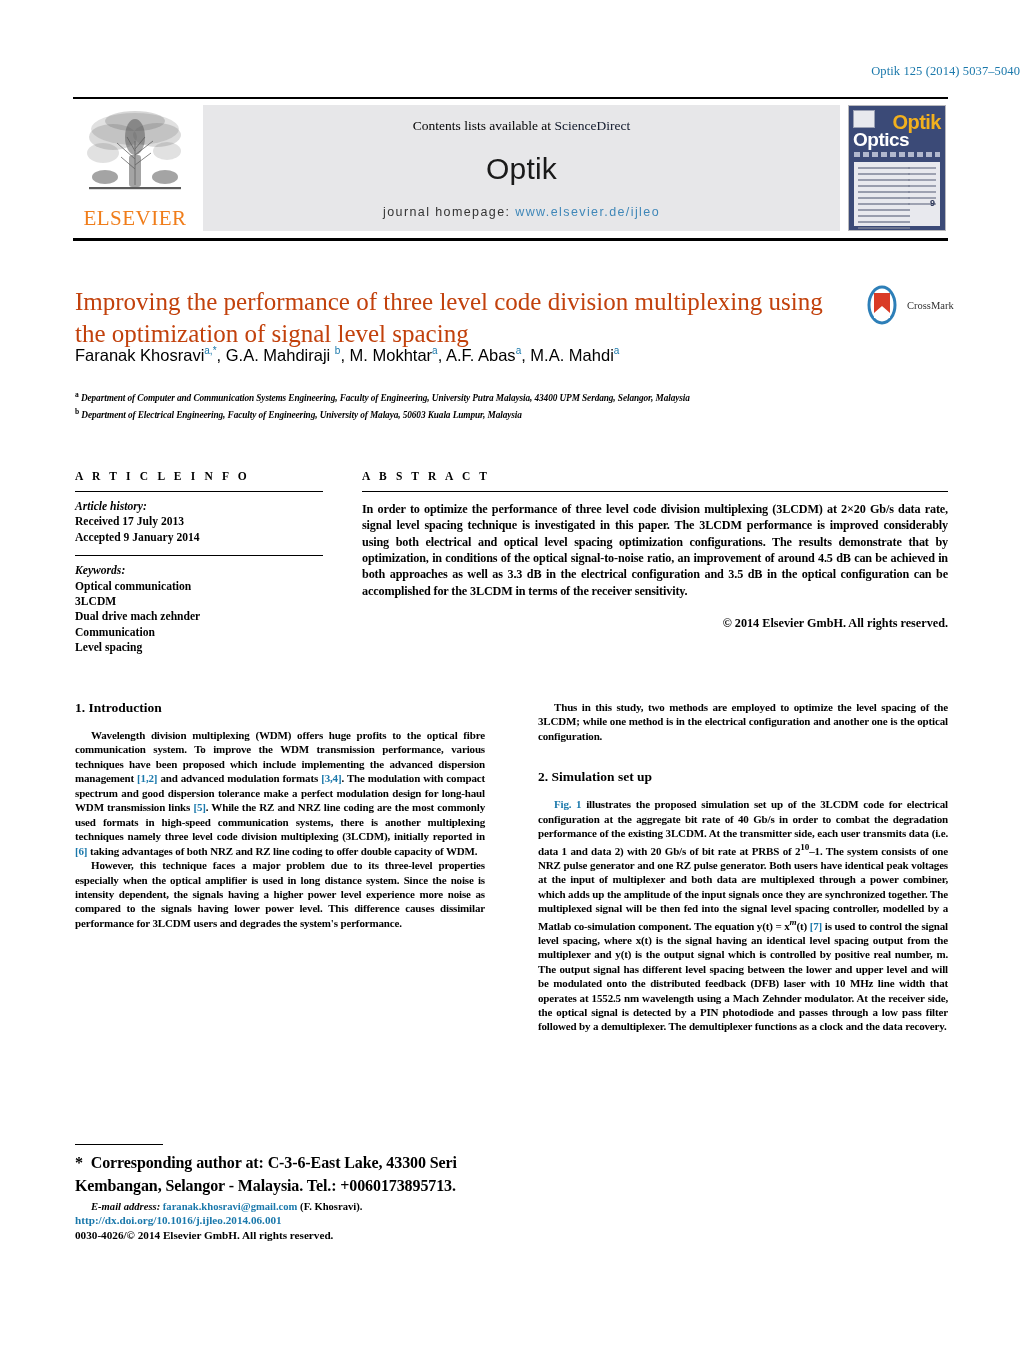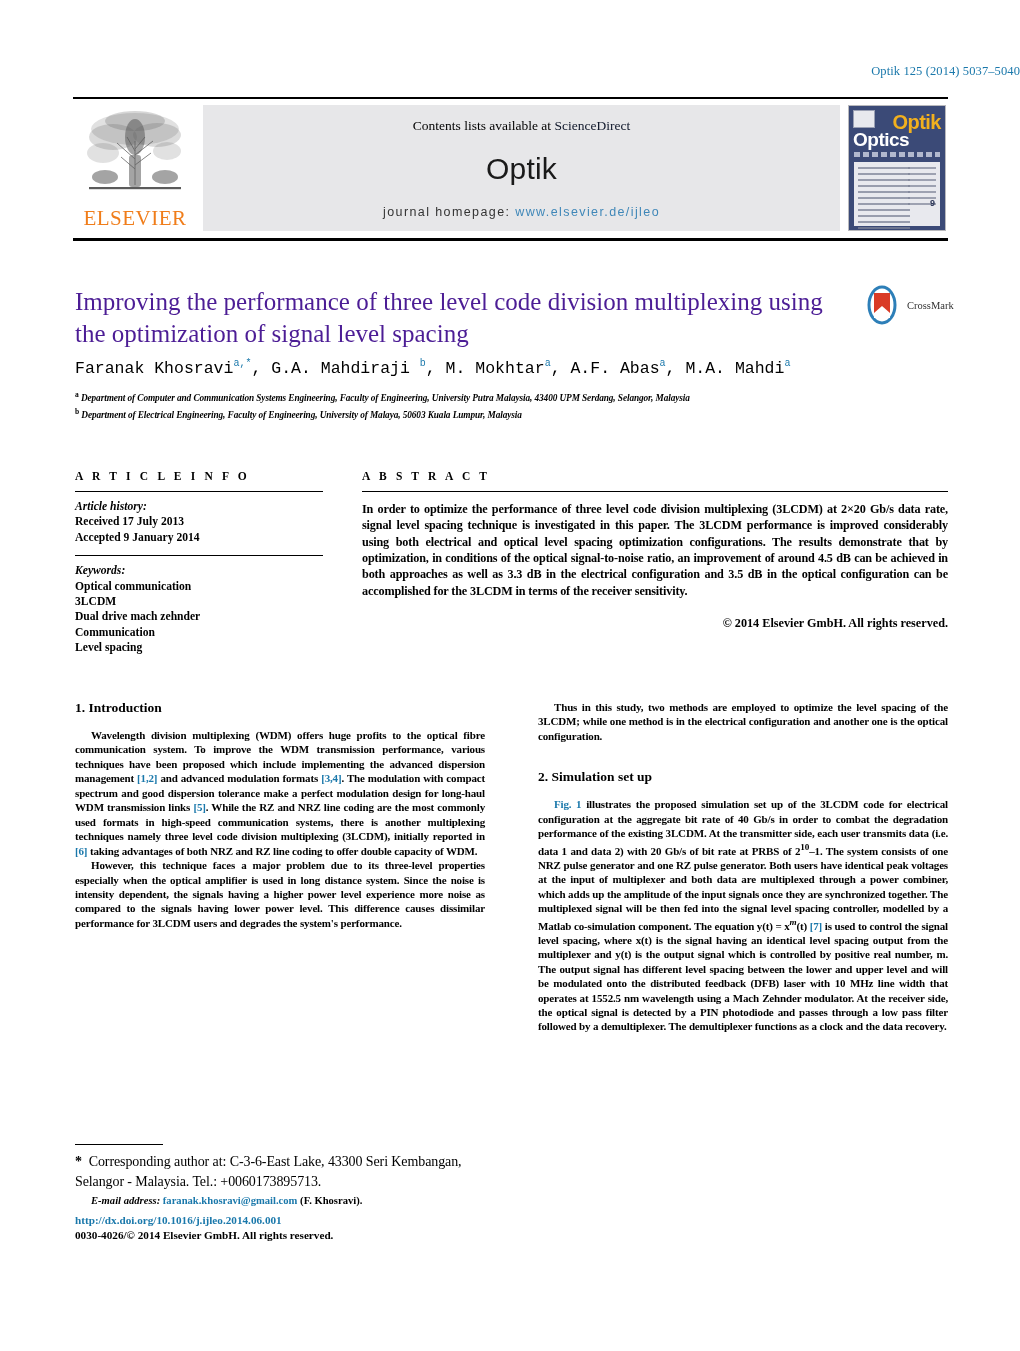--- a/index.html
+++ b/index.html
@@ -189,45 +189,45 @@
 
   
   .title {
     position: absolute;
     left: 75px;
     top: 286px;
     width: 760px;
     font-size: 25px;
     line-height: 1.28;
     font-family: "Liberation Serif", serif;
-    color: #4c1d95;
+    color: #c2410c;
   }
   .crossmark {
     position: absolute;
     left: 862px;
     top: 285px;
     width: 100px;
     display: flex;
     align-items: center;
     gap: 5px;
   }
   .crossmark-label {
     font-size: 10.5px;
     color: #333;
     font-family: "Liberation Serif", serif;
   }
 
   
   .authors {
     position: absolute;
     left: 75px;
-    top: 358px;
+    top: 345px;
     width: 860px;
     font-size: 16.5px;
-    font-family: Liberation Mono, monospace;
+    font-family: Liberation Sans, sans-serif;
     color: #000;
   }
   .authors sup { font-size: 10px; color:#1a78ab; }
 
   
   .affils {
     position: absolute;
     left: 75px;
     top: 389px;
     width: 860px;
@@ -330,23 +330,23 @@
     top: 1144px;
     width: 412px;
   }
   .fn-rule {
     width: 88px;
     height: 1.4px;
     background: #000;
     margin-bottom: 7px;
   }
   .fn-text {
-    font-size: 14px;
+    font-size: 16px;
     line-height: 1.42;
-    font-weight: normal;
+    font-weight: bold;
     letter-spacing: -0.1px;
   }
   .fn-email {
     margin-top: 3px;
     font-size: 10.6px;
     font-weight: bold;
     padding-left: 16px;
   }
   .fn-email .lbl { font-style: italic; }
   .fn-email .mail { color: #1a78ab; }

